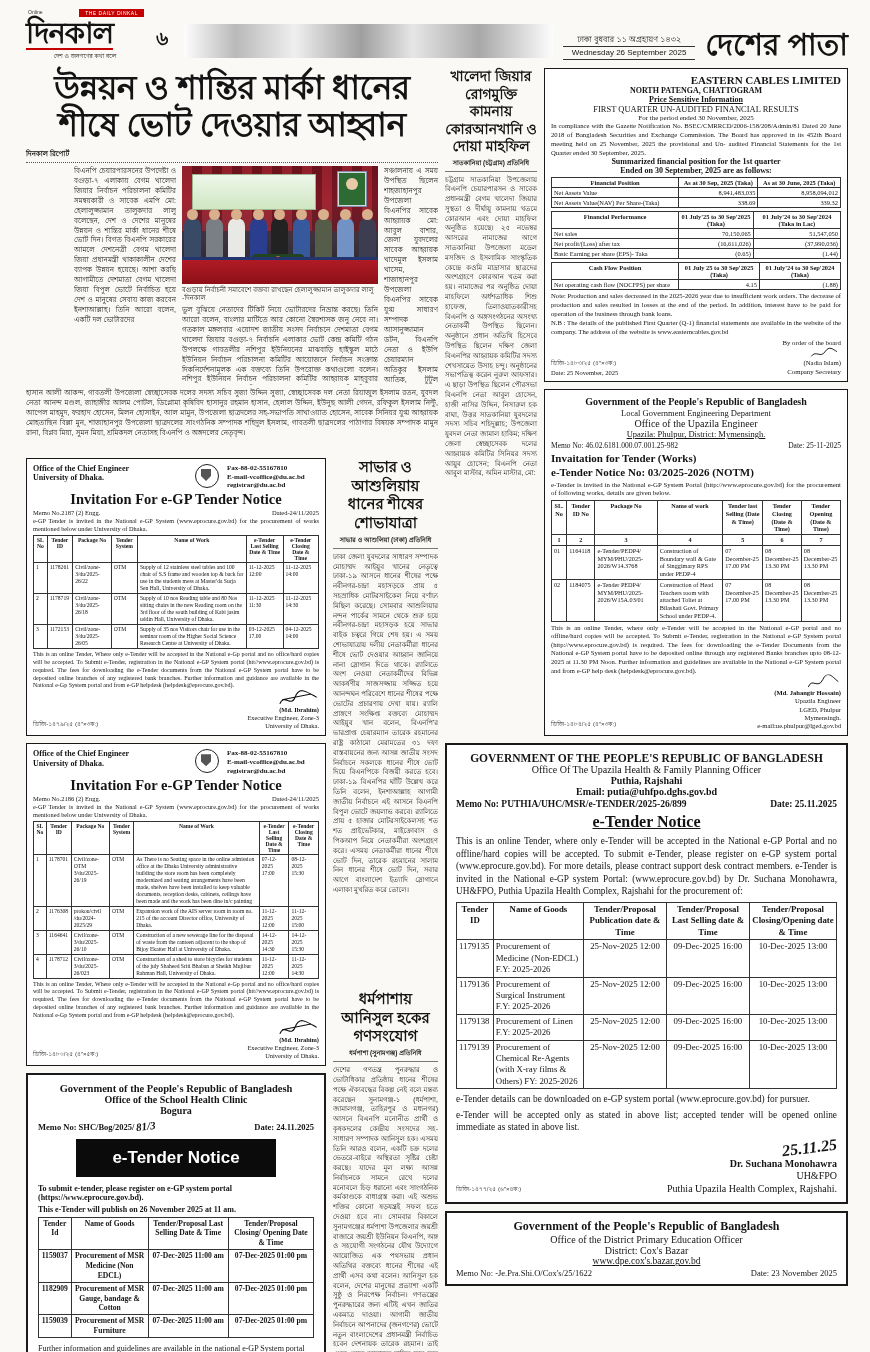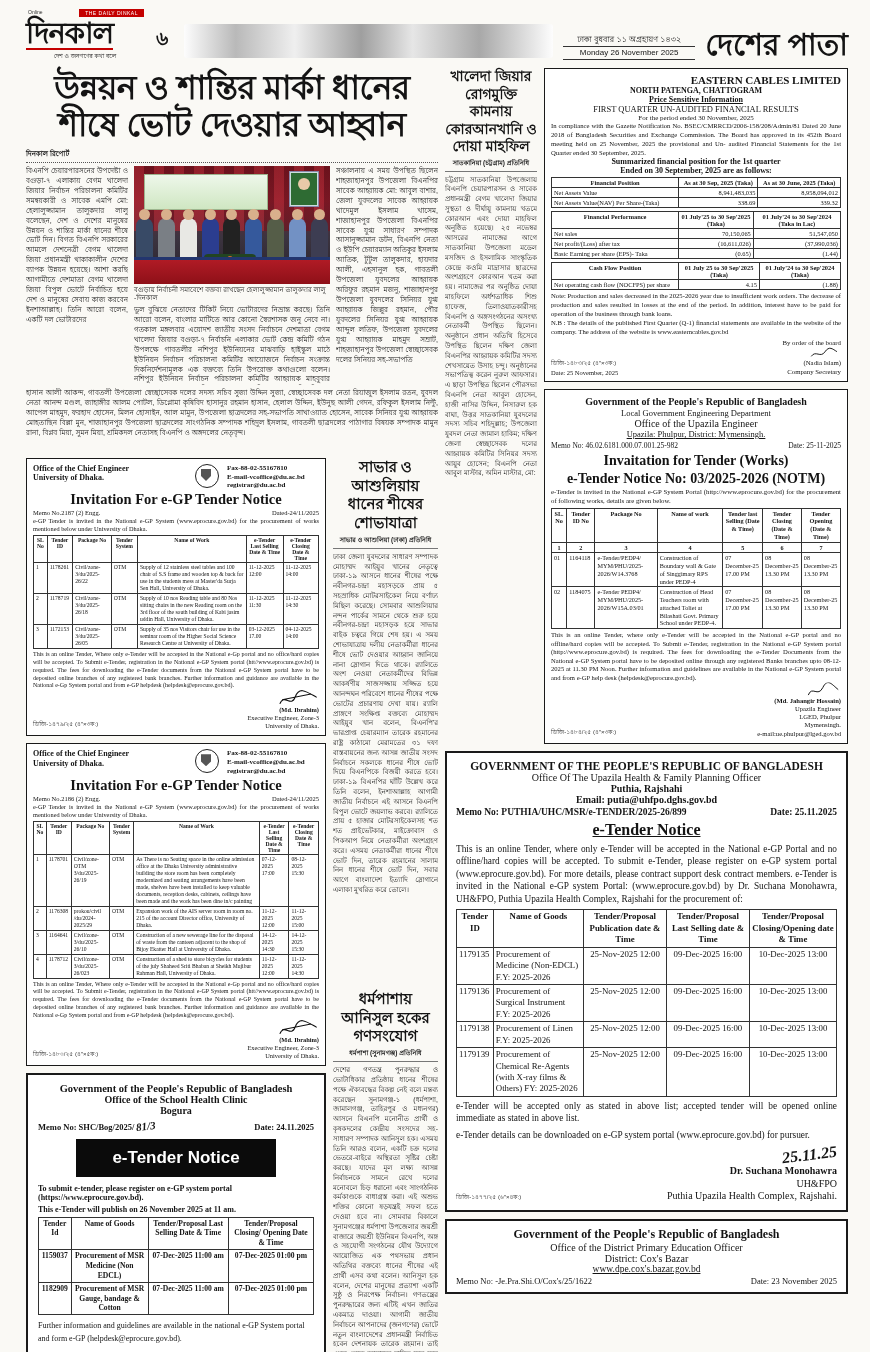--- a/index.html
+++ b/index.html
@@ -33,21 +33,21 @@
   table{border-collapse:collapse;width:100%;}
   th,td{border:1px solid #333;padding:1px 2px;vertical-align:top;}
   .sig{display:flex;flex-direction:column;align-items:flex-end;line-height:1.25;}
   .scrib{transform:rotate(-6deg);}
   .hw{font-style:italic;font-weight:bold;transform:rotate(-7deg);font-size:13px;}
   .dg{font-size:6px;color:#333;}
   
   .lead-h{font-size:33px;font-weight:800;text-align:center;line-height:1.12;letter-spacing:-.5px;margin:2px 0 4px;}
   .byline{font-size:7px;font-weight:bold;border-bottom:1px dotted #555;padding-bottom:2px;margin-bottom:3px;}
   .bodytxt{font-size:7.2px;line-height:1.38;}
-  .lead-grid{display:flex;gap:6px;}
+  .lead-grid{display:flex;gap:6px;margin-left:48px;}
   .lead-c1{width:102px;}
   .lead-c2{width:196px;}
   .lead-c3{flex:1;}
   .photo{position:relative;width:196px;height:118px;overflow:hidden;background:
      linear-gradient(180deg,#5a1620 0%,#7a2030 30%,#3c3440 60%,#28222c 100%);}
   .drape{position:absolute;inset:0;background:repeating-linear-gradient(90deg,rgba(190,40,50,.55) 0 10px,rgba(120,15,25,.55) 10px 20px);height:55%;}
   .banner{position:absolute;left:10px;top:8px;width:118px;height:30px;background:linear-gradient(180deg,#eef7ea,#cfe6c2);
      border:1px solid #9db58e;font-size:4.5px;color:#1d4d1d;padding:2px;line-height:1.2;}
   .placard{position:absolute;right:12px;top:6px;width:26px;height:32px;background:#2e6b33;border:1px solid #cdd;box-shadow:0 0 0 1px #88a;}
   .placard:after{content:"";position:absolute;left:7px;top:5px;width:12px;height:12px;border-radius:50%;background:#e8c9a8;}
@@ -76,21 +76,21 @@
   .du-table th{font-size:5.6px;}
   .du-table td{font-size:5.6px;line-height:1.25;}
   .foot{font-size:6px;line-height:1.3;text-align:justify;margin-top:2px;}
   .signm{font-size:6.4px;font-weight:bold;text-align:center;}
   
   .ec td,.ec th{font-size:6.4px;}
   .ec-h1{font-size:11px;font-weight:800;text-align:right;}
   .ec-h2{font-size:8px;font-weight:bold;}
   .ec-t{font-size:6.7px;line-height:1.32;text-align:justify;}
   .ph-h{font-size:10px;font-weight:bold;line-height:1.3;}
-  .ph-title{font-size:14px;font-weight:800;text-align:center;line-height:1.25;}
+  .ph-title{font-size:11px;font-weight:800;text-align:left;line-height:1.25;}
   .ph-table td,.ph-table th{font-size:6.2px;line-height:1.25;}
   .pt-gov{font-size:11.5px;font-weight:800;}
   .pt-sub{font-size:10px;}
   .pt-title{font-size:16px;font-weight:800;text-decoration:underline;text-align:center;margin:4px 0;}
   .pt-t{font-size:9.3px;line-height:1.35;text-align:justify;}
   .pt-table td,.pt-table th{font-size:8.8px;line-height:1.3;}
   
   .bg-gov{font-size:10.5px;font-weight:bold;}
   .bg-black{background:#0b0b0b;color:#fff;font-family:"Liberation Sans",sans-serif;font-weight:bold;
      font-size:17px;width:200px;margin:7px auto;text-align:center;padding:9px 0;}
@@ -107,21 +107,21 @@
     <div class="mast bn">
       <span class="online">Online</span>
       <span class="redbar">THE DAILY DINKAL</span>
       <div class="logo">দিনকাল</div>
       <div class="tag">দেশ ও জনগণের কথা বলে</div>
     </div>
     <div class="pageno bn">৬</div>
     <div class="gloss"></div>
     <div class="dateblk bn">
       <div class="l1">ঢাকা বুধবার ১১ অগ্রহায়ণ ১৪৩২</div>
-      <div class="l2">Monday 26 November 2025</div>
+      <div class="l2">Wednesday 26 September 2025</div>
     </div>
     <div class="secttl bn">দেশের পাতা</div>
   </div>
 
   <div class="row">
 
     <div style="width:412px;flex:none;">
 
       <div>
         <div class="lead-h bn">উন্নয়ন ও শান্তির মার্কা ধানের শীষে ভোট দেওয়ার আহ্বান</div>
@@ -334,20 +334,26 @@
               <tbody>
                   <tr>
                 <td>1159037</td>
                 <td>Procurement of MSR Medicine (Non EDCL)</td>
                 <td>07-Dec-2025 11:00 am</td>
                 <td>07-Dec-2025 01:00 pm</td>
               </tr>
                   <tr>
                 <td>1182909</td>
                 <td>Procurement of MSR Gauge, bandage &amp; Cotton</td>
+                <td>07-Dec-2025 11:00 am</td>
+                <td>07-Dec-2025 01:00 pm</td>
+              </tr>
+                  <tr>
+                <td>1159039</td>
+                <td>Procurement of MSR Furniture</td>
                 <td>07-Dec-2025 11:00 am</td>
                 <td>07-Dec-2025 01:00 pm</td>
               </tr>
                 </tbody>
             </table>
             <div style="font-size:8px;margin-top:5px;line-height:1.6;">Further information and guidelines are available in the national e-GP System portal and form e-GP (helpdesk@eprocure.gov.bd).</div>
 
           </div>
         </div>
 
@@ -584,22 +590,22 @@
           </tr>
               <tr>
             <td>1179139</td>
             <td>Procurement of Chemical Re-Agents (with X-ray films &amp; Others) FY: 2025-2026</td>
             <td class="ctr">25-Nov-2025 12:00</td>
             <td class="ctr">09-Dec-2025 16:00</td>
             <td class="ctr">10-Dec-2025 13:00</td>
           </tr>
             </tbody>
         </table>
+        <div class="pt-t" style="margin-top:4px;">e-Tender details can be downloaded on e-GP system portal (www.eprocure.gov.bd) for pursuer.</div>
         <div class="pt-t" style="margin-top:3px;">e-Tender will be accepted only as stated in above list; accepted tender will be opened online immediate as stated in above list.</div>
-        <div class="pt-t" style="margin-top:4px;">e-Tender details can be downloaded on e-GP system portal (www.eprocure.gov.bd) for pursuer.</div>
         <div class="sp" style="margin-top:4px;">
           <div class="dg bn">ডিজি-১৪৭৭/২৫ (৬″×৪ক:)</div>
           <div class="sig" style="font-size:10px;">
             <div class="hw" style="font-size:16px;">25.11.25</div>
             <div class="b">Dr. Suchana Monohawra</div>
             <div>UH&amp;FPO</div>
             <div>Puthia Upazila Health Complex, Rajshahi.</div>
           </div>
         </div>
       </div>

